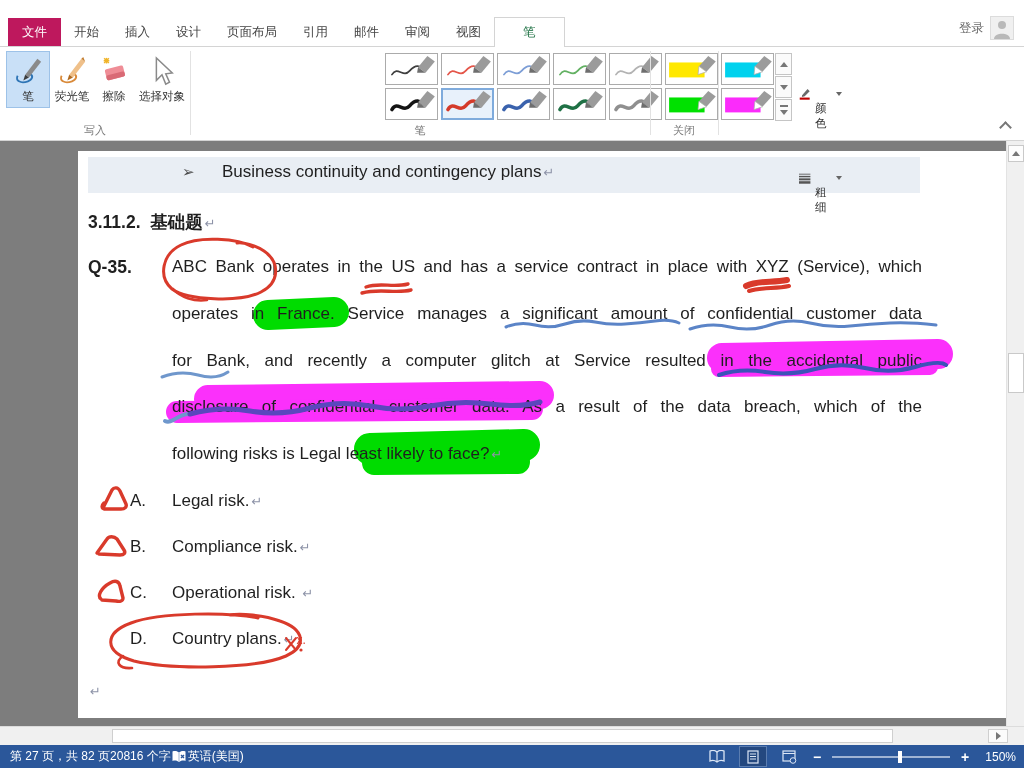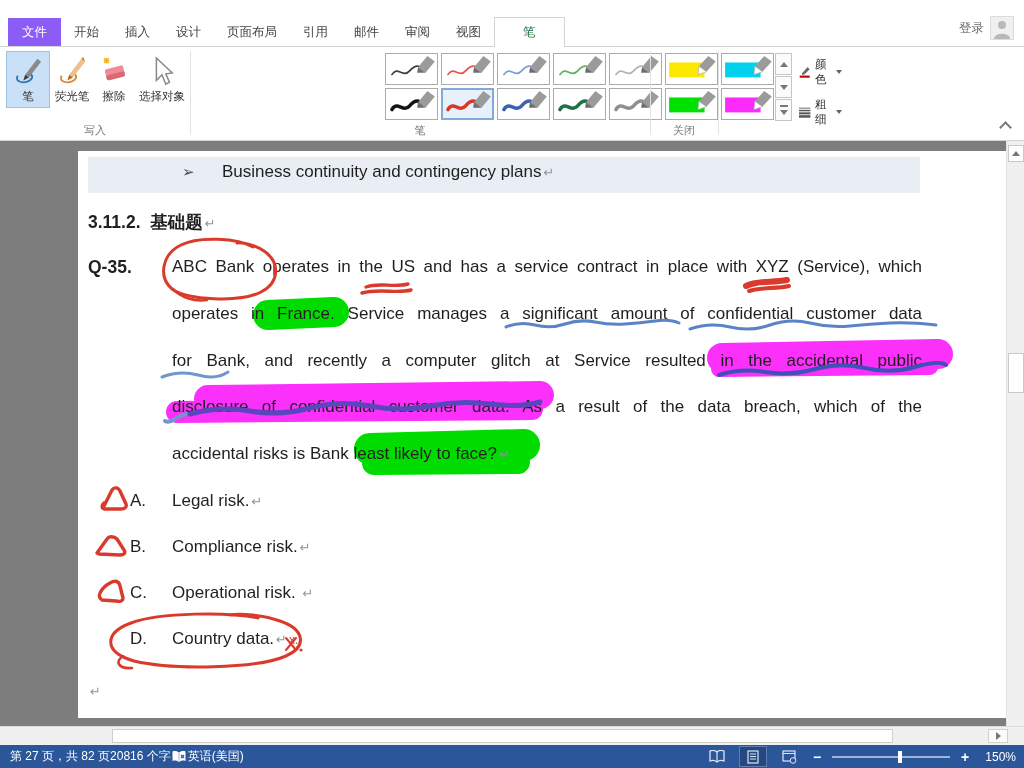--- a/index.html
+++ b/index.html
@@ -5,21 +5,21 @@
   * { margin:0; padding:0; box-sizing:border-box; }
   html,body { width:1024px; height:768px; overflow:hidden;
     font-family:"Liberation Sans","DejaVu Sans",sans-serif; }
   #app { position:relative; width:1024px; height:768px; background:#fff; }
 
   
   .topbar { position:absolute; left:0; top:0; width:1024px; height:47px; background:#fff;
     border-bottom:1px solid #d4d4d4; z-index:6; }
   .tabs { position:absolute; left:8px; bottom:0; display:flex; align-items:flex-end; }
   .tab { font-size:12.5px; color:#444; padding:6px 13px 5px; cursor:default; white-space:nowrap; }
-  .tab.file { background:#8b5cf6; color:#fff; padding:6px 14px 5px; }
+  .tab.file { background:#be185d; color:#fff; padding:6px 14px 5px; }
   .tab.active { background:#fff; color:#217346; border:1px solid #d4d4d4; border-bottom:none;
     padding:6px 28px 6px; margin-bottom:-1px; }
   .signin { position:absolute; right:10px; bottom:6px; display:flex; align-items:center; gap:6px; }
   .signin span { font-size:12.5px; color:#666;text-align:center; }
   .avatar { width:24px; height:24px; background:#f0f0f0; border:1px solid #dcdcdc; display:flex;
     align-items:flex-end; justify-content:center; overflow:hidden; }
 
   
   .ribbon { position:absolute; left:0; top:47px; width:1024px; height:94px; background:#fff;
     border-bottom:1px solid #d4d4d4; z-index:6; }
@@ -45,21 +45,21 @@
   .gal-btn { width:17px; height:22px; border:1px solid #c5c5c5; background:#fbfbfb; margin-bottom:1px;
     display:flex; align-items:center; justify-content:center; }
   .tri-up { width:0; height:0; border-left:4px solid transparent; border-right:4px solid transparent;
     border-bottom:5px solid #777; }
   .tri-down { width:0; height:0; border-left:4px solid transparent; border-right:4px solid transparent;
     border-top:5px solid #777; }
   .more-bar { position:absolute; margin-top:-9px; width:8px; height:2px; background:#777; }
 
   .fmt-btns { position:absolute; left:608px; top:10px; }
   .fmt-btn { display:flex; align-items:center; gap:4px; margin-bottom:10px; }
-  .fmt-btn .flabel { font-size:11.5px; color:#333; }
+  .fmt-btn .flabel { font-size:11.5px; color:#333;margin-top:44px; }
   .dd-arrow { width:0; height:0; border-left:3.5px solid transparent; border-right:3.5px solid transparent;
     border-top:4px solid #666; }
 
   .collapse-chevron { position:absolute; right:14px; bottom:8px; width:9px; height:9px;
     border-top:2px solid #777; border-left:2px solid #777; transform:rotate(45deg); }
 
   
   .docarea { position:absolute; left:0; top:141px; width:1024px; height:585px; background:#7d7d7d; z-index:0; }
   .page { position:absolute; left:78px; top:10px; width:928px; height:567px; background:#fff; }
   .band { position:absolute; left:88px; top:157px; width:832px; height:36px; background:#e9eef4; z-index:2; }
@@ -326,26 +326,26 @@
   <span class="doc-text" style="left:182px;top:163px;color:#4a4a4a;font-size:15px;">➢</span>
   <div class="doc-text" style="left:222px;top:162px;"><span>Business continuity and contingency plans</span><span class="pmark">↵</span></div>
 
   <div class="doc-text bold" style="left:88px;top:210px;font-size:17.5px;"><span>3.11.2.</span>&nbsp;&nbsp;<span>基础题</span><span class="pmark">↵</span></div>
 
   <div class="doc-text bold" style="left:88px;top:257px;font-size:17.5px;">Q-35.</div>
   <div class="doc-text just" style="left:172px;top:257px;">ABC Bank operates in the US and has a service contract in place with XYZ (Service), which</div>
   <div class="doc-text just" style="left:172px;top:304px;">operates in France. Service manages a significant amount of confidential customer data</div>
   <div class="doc-text just" style="left:172px;top:351px;">for Bank, and recently a computer glitch at Service resulted in the accidental public</div>
   <div class="doc-text just" style="left:172px;top:397px;">disclosure of confidential customer data. As a result of the data breach, which of the</div>
-  <div class="doc-text" style="left:172px;top:444px;"><span>accidental risks is Bank least likely to face?</span><span class="pmark">↵</span></div>
+  <div class="doc-text" style="left:172px;top:444px;"><span>following risks is Legal least likely to face?</span><span class="pmark">↵</span></div>
 
   <div class="doc-text" style="left:130px;top:491px;"><span class="opt-letter">A.</span><span>Legal risk.</span><span class="pmark">↵</span></div>
   <div class="doc-text" style="left:130px;top:583px;"><span class="opt-letter">C.</span><span>Operational risk. </span><span class="pmark">↵</span></div>
   <div class="doc-text" style="left:130px;top:537px;"><span class="opt-letter">B.</span><span>Compliance risk.</span><span class="pmark">↵</span></div>
-  <div class="doc-text" style="left:130px;top:629px;"><span class="opt-letter">D.</span><span>Country data.</span><span class="pmark">↵</span><span style="color:#d93a2b;font-size:12px;margin-left:2px;">x.</span></div>
+  <div class="doc-text" style="left:130px;top:629px;"><span class="opt-letter">D.</span><span>Country plans.</span><span class="pmark">↵</span><span style="color:#d93a2b;font-size:12px;margin-left:2px;">x.</span></div>
 
   <div class="doc-text" style="left:88px;top:681px;"><span class="pmark">↵</span></div>
 
   <svg class="ink back" viewBox="0 0 1024 768">
     <g stroke-linecap="round" fill="none">
       <path d="M268 315 L334 312" stroke="#00dc00" stroke-width="30"></path>
       <path d="M722 358 L938 354" stroke="#fb30fb" stroke-width="30"></path>
       <path d="M719 369 L930 367" stroke="#fb30fb" stroke-width="16"></path>
       <path d="M208 399 L540 395" stroke="#fb30fb" stroke-width="28"></path>
       <path d="M177 412 L532 409" stroke="#fb30fb" stroke-width="22"></path>

